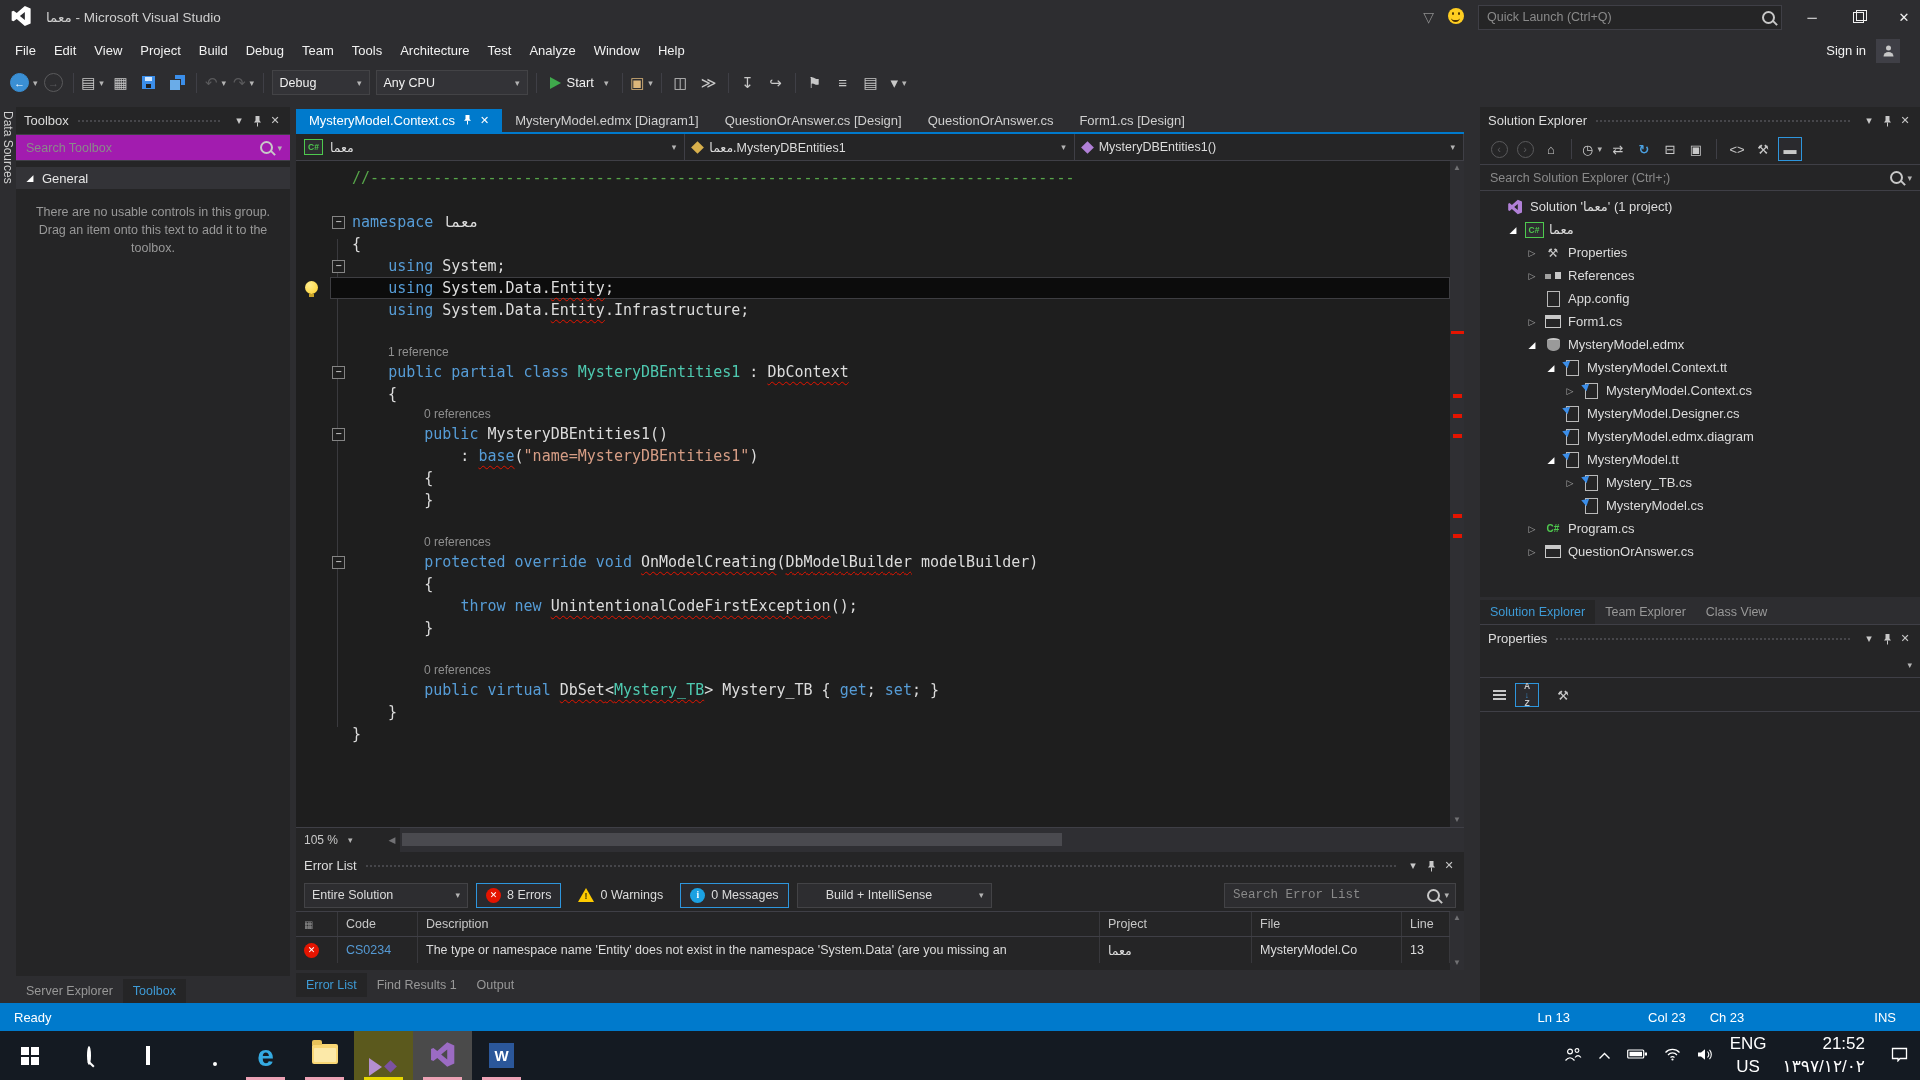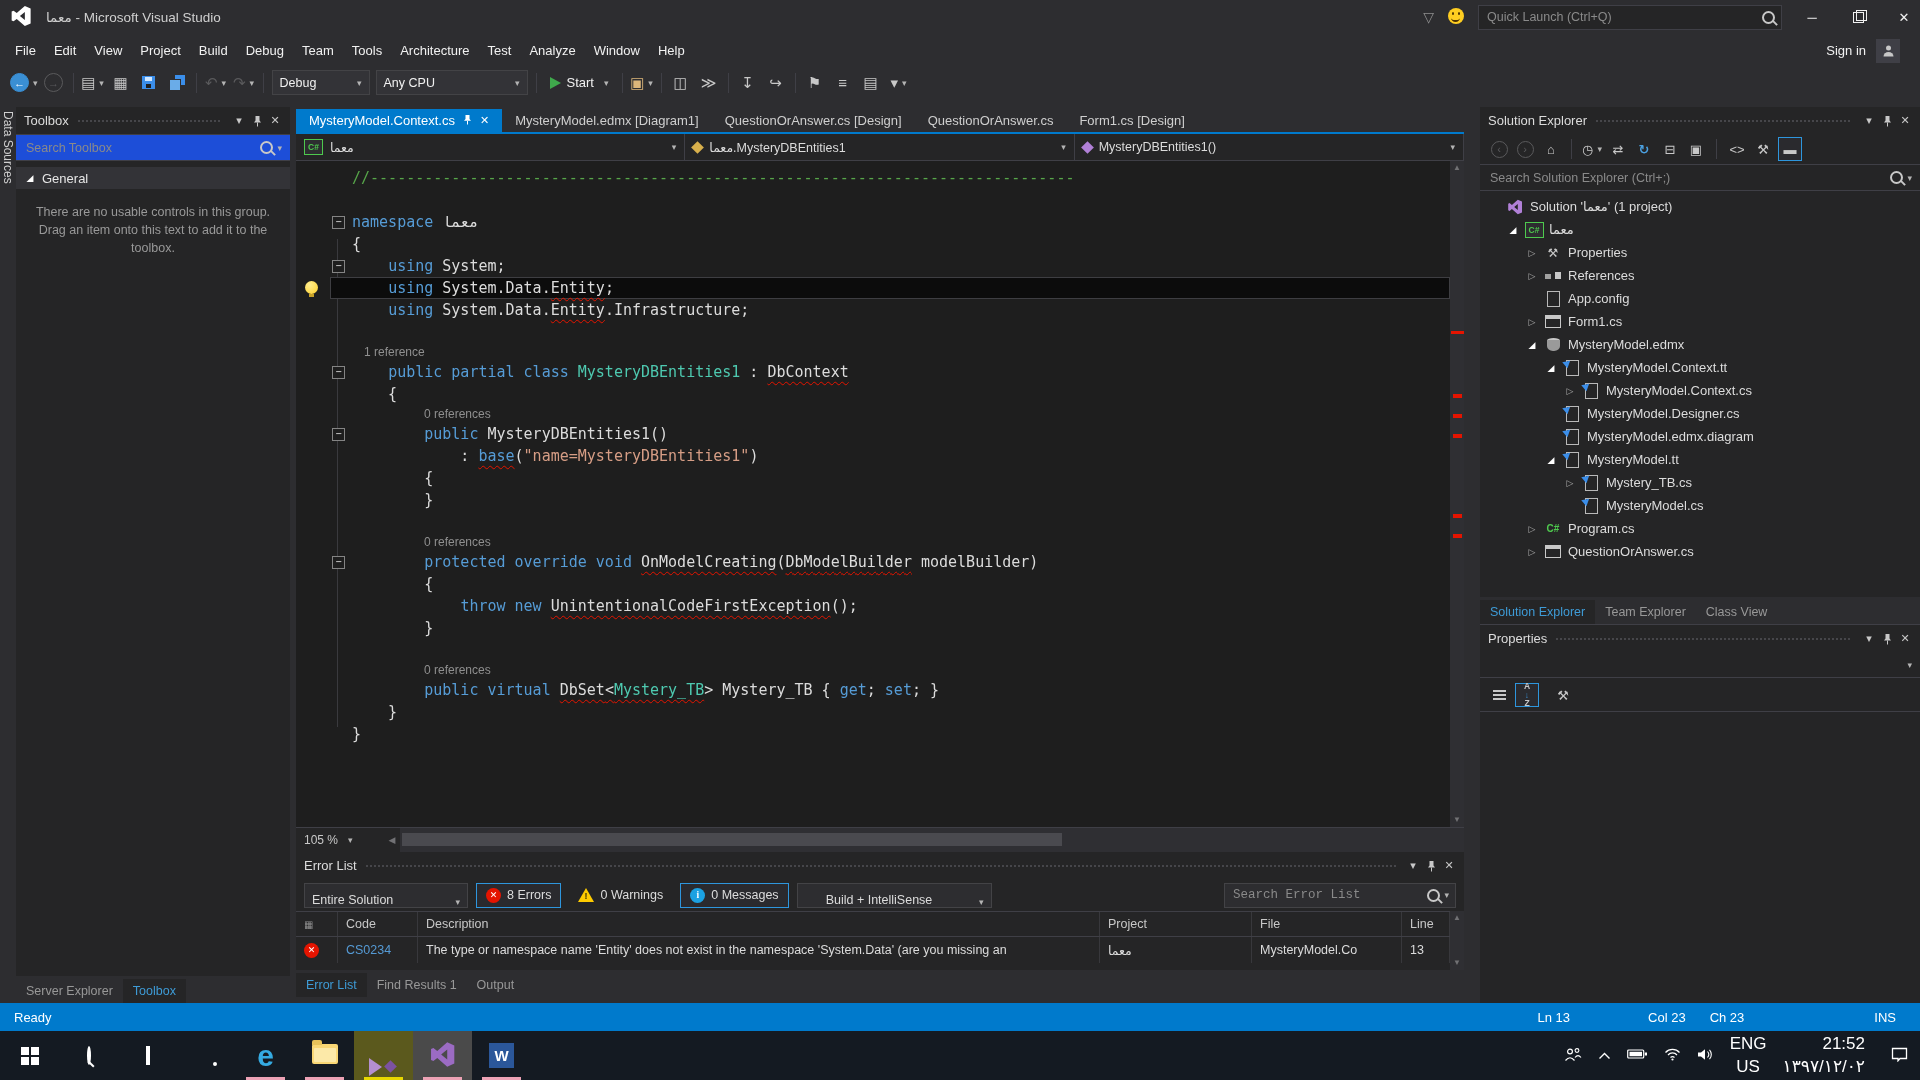--- a/index.html
+++ b/index.html
@@ -50,21 +50,21 @@
   .main{flex:1;display:flex;padding-top:9px;min-height:0;}
   
   .side-strip{width:16px;flex:none;position:relative;}
   .vtab{writing-mode:vertical-rl;font-size:12px;color:#D0D0D0;padding:4px 1px;white-space:nowrap;}
   
   .panel-header{height:27px;display:flex;align-items:center;padding:0 6px 0 8px;color:#DCDCDC;font-size:13px;flex:none;}
   .grip{flex:1;height:5px;margin:0 8px;background-image:radial-gradient(#46464A 1px,transparent 1px);background-size:4px 4px;background-position:0 1px;}
   .ph-btn{width:18px;height:18px;display:inline-flex;align-items:center;justify-content:center;color:#C8C8C8;font-size:11px;flex:none;}
   
   .toolbox{width:274px;flex:none;background:#252526;display:flex;flex-direction:column;margin-right:6px;}
-  .tbx-search{height:25px;margin:0;background:#1d4ed8;border-top:1px solid #3F3F46;border-bottom:1px solid #3F3F46;display:flex;align-items:center;padding:0 8px;flex:none;}
+  .tbx-search{height:25px;margin:0;background:#a21caf;border-top:1px solid #3F3F46;border-bottom:1px solid #3F3F46;display:flex;align-items:center;padding:0 8px;flex:none;}
   .tbx-search input{flex:1;background:transparent;border:none;color:#DCDCDC;font-size:12.5px;font-family:inherit;}
   .tbx-search input::placeholder{color:#8A8A8A;}
   .group-bar{height:22px;background:#333337;display:flex;align-items:center;gap:6px;padding:0 8px;margin-top:6px;color:#E6E6E6;flex:none;}
   .tbx-empty{color:#999;font-size:12.5px;text-align:center;padding:14px 18px;line-height:1.45;}
   .bottom-tabs{height:27px;display:flex;align-items:flex-end;gap:0;margin-top:auto;background:#2D2D30;flex:none;}
   .btab{padding:5px 10px;font-size:12.5px;color:#989898;}
   .btab.active{color:#3E9BD6;background:#252526;}
   
   .editor-col{width:1168px;flex:none;display:flex;flex-direction:column;min-height:0;}
   .tabrow{height:25px;display:flex;align-items:flex-end;border-bottom:2px solid #007ACC;flex:none;}
@@ -94,21 +94,21 @@
   .smark{position:absolute;right:2px;width:9px;height:4px;}
   
   .zoomrow{height:24px;display:flex;align-items:center;background:#252526;border-top:1px solid #3F3F46;flex:none;}
   .zoombox{width:72px;display:flex;align-items:center;padding:0 8px;color:#C8C8C8;font-size:12px;gap:6px;}
   .hs-arrow{width:16px;color:#717174;font-size:9px;text-align:center;}
   .hs-track{flex:1;height:100%;background:#2F2F33;position:relative;}
   .hs-thumb{position:absolute;left:2px;top:5px;height:13px;width:62%;background:#4A4A4F;}
   
   .errorlist{height:118px;background:#252526;margin-top:0;display:flex;flex-direction:column;flex:none;}
   .el-toolbar{height:32px;display:flex;align-items:center;gap:8px;padding:0 8px;flex:none;}
-  .el-combo{height:23px;background:#2D2D30;border:1px solid #434346;display:inline-flex;align-items:flex-end;padding:0 7px;font-size:12.5px;}
+  .el-combo{height:23px;background:#2D2D30;border:1px solid #434346;display:inline-flex;align-items:center;padding:0 7px;font-size:12.5px;}
   .el-filter{height:23px;display:inline-flex;align-items:center;gap:6px;padding:0 9px;font-size:12.5px;}
   .el-filter.boxed{border:1px solid #2E96DD;background:#2A2A2E;}
   .sev-error{width:15px;height:15px;border-radius:50%;background:#E51400;color:#fff;font-size:9px;font-weight:bold;display:inline-flex;align-items:center;justify-content:center;flex:none;}
   .i-warn{width:0;height:0;border-left:8px solid transparent;border-right:8px solid transparent;border-bottom:14px solid #FFCC00;position:relative;display:inline-block;}
   .i-warn i{position:absolute;left:-2px;top:3px;font-style:normal;font-size:9px;font-weight:bold;color:#3E3200;}
   .sev-info{width:15px;height:15px;border-radius:50%;background:#1BA1E2;color:#fff;font-size:9.5px;font-weight:bold;display:inline-flex;align-items:center;justify-content:center;font-family:"Liberation Serif",serif;}
   .el-search{margin-left:auto;width:218px;height:23px;background:#2D2D30;border:1px solid #434346;display:flex;align-items:center;padding:0 6px;}
   .el-search input{flex:1;background:transparent;border:none;color:#DCDCDC;font-size:12.5px;font-family:Liberation Mono, monospace;}
   .el-search input::placeholder{color:#8A8A8A;}
   .el-table{flex:1;position:relative;padding-right:14px;min-height:0;}
@@ -393,21 +393,21 @@
         <div class="code-lines" id="code-lines">
           <div class="guide" style="left:41px;top:72px;height:488px;"></div>
         <div class="cline code"><span class="ccontent"><span class="cm">//------------------------------------------------------------------------------</span></span></div>
             <div class="cline blank">&nbsp;</div>
             <div class="cline code"><span class="fold">−</span><span class="ccontent"><span class="kw">namespace </span><span class="pl">معما</span></span></div>
             <div class="cline code"><span class="ccontent"><span class="pl">{</span></span></div>
             <div class="cline code"><span class="fold">−</span><span class="ccontent"><span class="pl">    </span><span class="kw">using </span><span class="pl">System;</span></span></div>
             <div class="cline code current"><span class="bulb"></span><span class="ccontent"><span class="pl">    </span><span class="kw">using </span><span class="pl">System.Data.</span><span class="pl sq">Entity</span><span class="pl">;</span></span></div>
             <div class="cline code"><span class="ccontent"><span class="pl">    </span><span class="kw">using </span><span class="pl">System.Data.</span><span class="pl sq">Entity</span><span class="pl">.Infrastructure;</span></span></div>
             <div class="cline blank">&nbsp;</div>
-            <div class="cline lens" style="padding-left: 68px;">1 reference</div>
+            <div class="cline lens" style="padding-left: 92px;">1 reference</div>
             <div class="cline code"><span class="fold">−</span><span class="ccontent"><span class="pl">    </span><span class="kw">public partial class </span><span class="ty">MysteryDBEntities1</span><span class="pl"> : </span><span class="pl sq">DbContext</span></span></div>
             <div class="cline code"><span class="ccontent"><span class="pl">    {</span></span></div>
             <div class="cline lens" style="padding-left: 128px;">0 references</div>
             <div class="cline code"><span class="fold">−</span><span class="ccontent"><span class="pl">        </span><span class="kw">public </span><span class="pl">MysteryDBEntities1()</span></span></div>
             <div class="cline code"><span class="ccontent"><span class="pl">            : </span><span class="kw sq">base</span><span class="pl">(</span><span class="st">"name=MysteryDBEntities1"</span><span class="pl">)</span></span></div>
             <div class="cline code"><span class="ccontent"><span class="pl">        {</span></span></div>
             <div class="cline code"><span class="ccontent"><span class="pl">        }</span></span></div>
             <div class="cline blank">&nbsp;</div>
             <div class="cline lens" style="padding-left: 128px;">0 references</div>
             <div class="cline code"><span class="fold">−</span><span class="ccontent"><span class="pl">        </span><span class="kw">protected override void </span><span class="pl sq">OnModelCreating</span><span class="pl">(</span><span class="pl sq">DbModelBuilder</span><span class="pl"> modelBuilder)</span></span></div>

